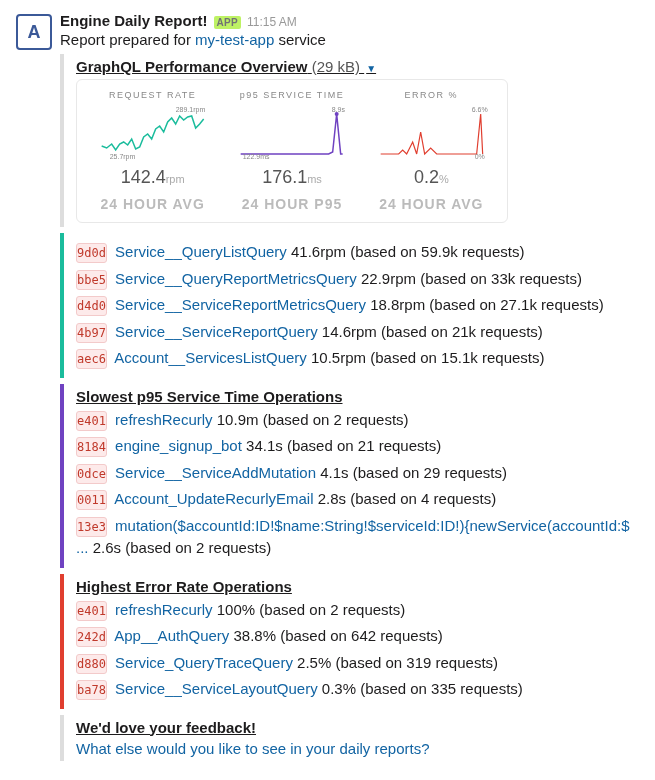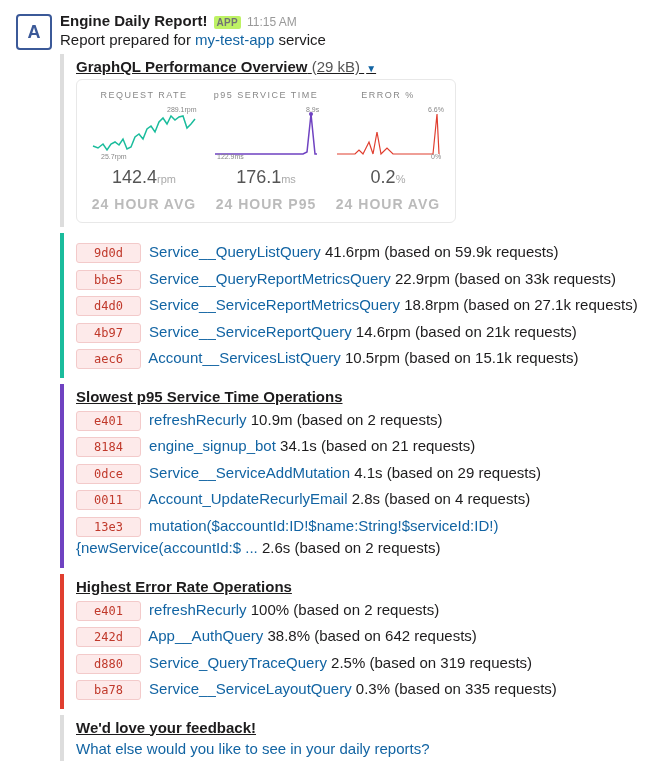--- a/index.html
+++ b/index.html
@@ -40,34 +40,34 @@
   .bar-teal { border-color:#1abc9c; }
   .bar-purple { border-color:#6f42c1; }
   .bar-red { border-color:#e03e2f; }
 
   .attach-title { font-weight:700; margin-bottom:4px;text-decoration:underline; }
   .attach-title .size { font-weight:400; color:#555; }
   .caret { color:#1264a3; font-size:10px; margin-left:2px; }
 
   .chart-card {
     border:1px solid #e8e8e8; border-radius:6px; background:#fff;
-    padding:10px 8px; display:flex; gap:4px; width:380px; margin-top:4px;
+    padding:10px 8px; display:flex; gap:4px; width:432px; margin-top:4px;
   }
   .mini { flex:1; text-align:center; }
   .mini-title { font-size:9px; letter-spacing:1.5px; color:#888; margin-bottom:4px; }
   .mini-svg { width:100%; height:58px; }
   .mini-big { font-size:18px; color:#555; margin-top:2px; }
   .mini-big .unit { font-size:11px; color:#aaa; }
   .mini-sub { font-size:14px; letter-spacing:1px; color:#bbb; margin-top:8px;font-weight:bold; }
 
   .op-row { margin: 4px 0; line-height:1.5; word-break: break-word; }
   .hash {
     display:inline-block; font-family: ui-monospace, Menlo, monospace;
     font-size:12px; background:#fdeaea; color:#c0392b;
-    padding:0 17px; border-radius:3px; border:1px solid #f3caca;
+    padding:0 0; border-radius:3px; border:1px solid #f3caca;
     margin-right:4px;
   }
   .op-name { color:#1264a3; cursor:pointer; }
   .op-meta { color:#1d1c1d; }
   .tiny-label { font-size:7px; fill:#888; }
 </style>
 </head>
 <body>
 
 <div class="msg">

